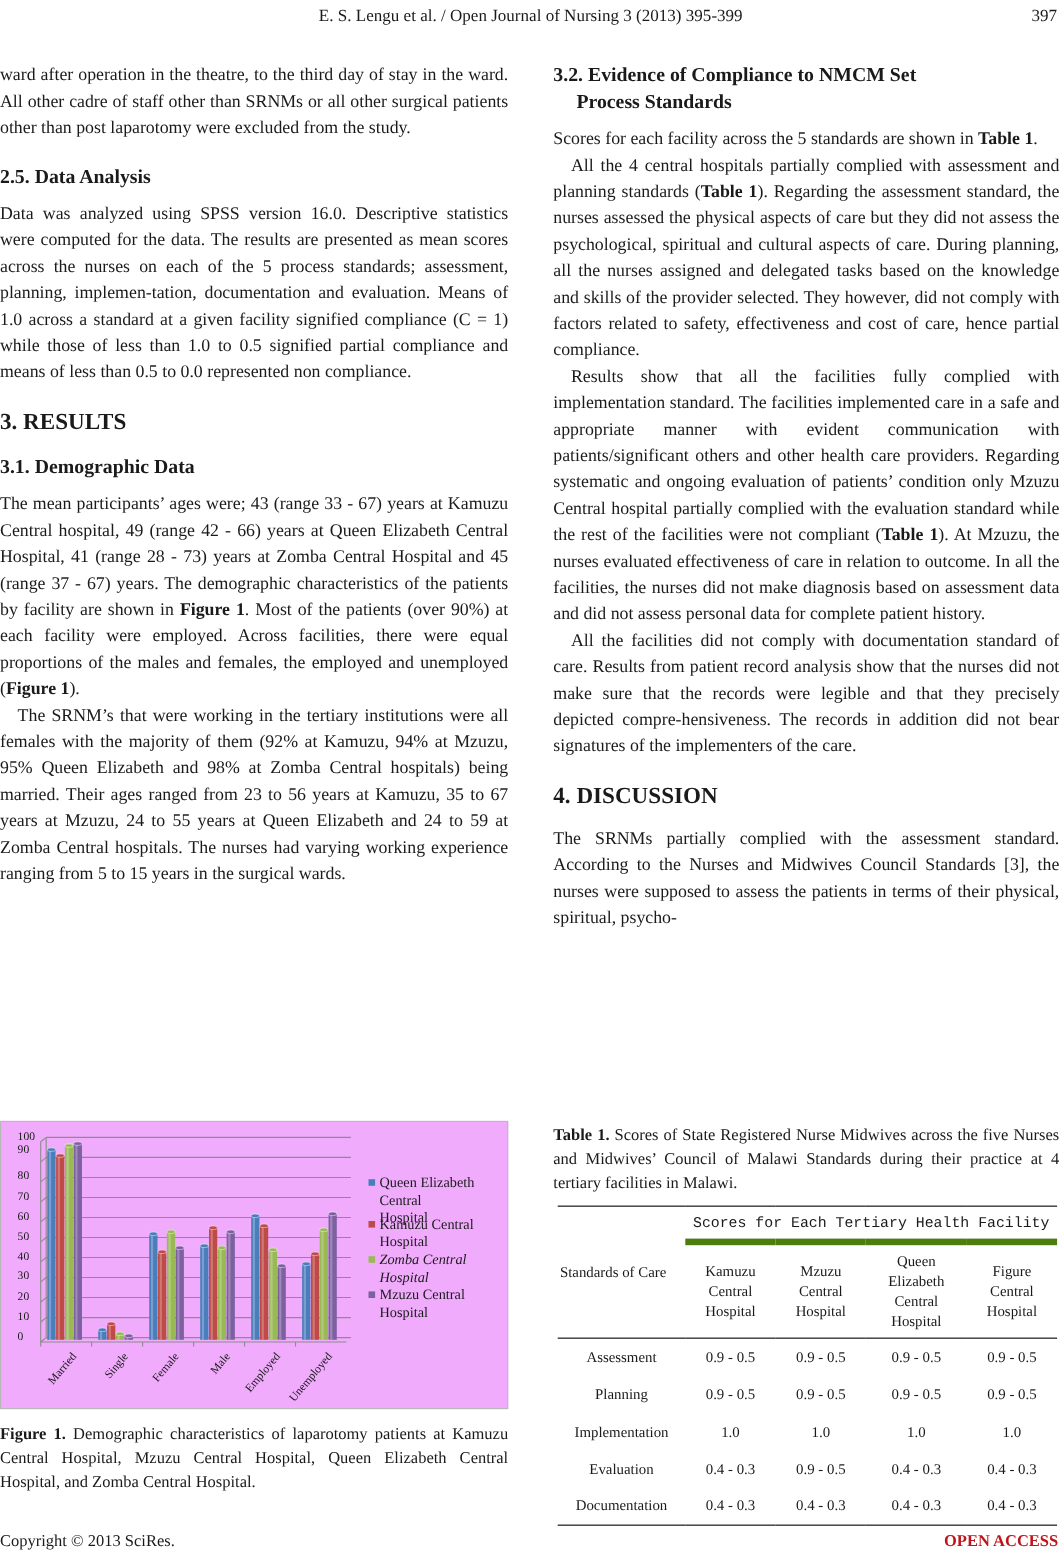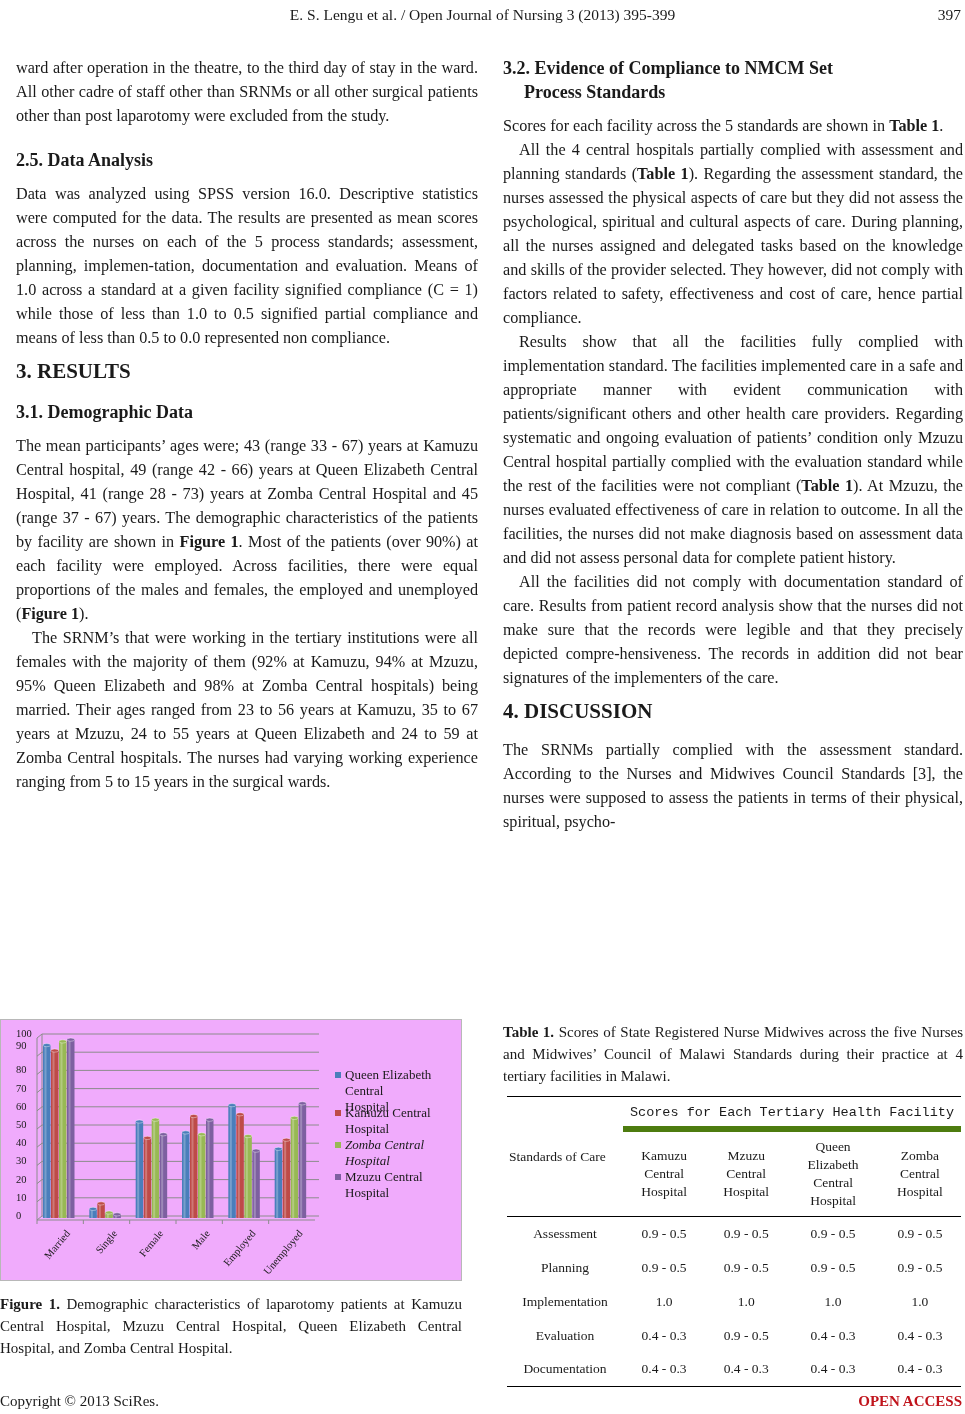--- a/index.html
+++ b/index.html
@@ -7,28 +7,28 @@
     width: 965px; height: 1414px; background: #ffffff; color: #1a1a1a;
     font-family: "Liberation Serif", "DejaVu Serif", serif;
     position: relative; overflow: hidden;
   }
   .running-head {
     position: absolute; top: 6px; left: 0; width: 965px; height: 22px;
     font-size: 15.5px; text-align: center;
   }
   .running-head .page-num { position: absolute; right: 4px; top: 0; }
   .col { position: absolute; top: 56px; }
-  .col-left { left: 16px; width: 462px; }
+  .col-left { left: 0; width: 462px; }
   .col-right { left: 503px; width: 460px; }
   p.body {
     font-size: 16.2px; line-height: 24px; text-align: justify;
     text-align-last: auto; hyphens: manual;
   }
   p.indent { text-indent: 16px; }
-  h2.sec { font-size: 21px; font-weight: bold; margin: 8px 0 14px; line-height: 26px; }
+  h2.sec { font-size: 21px; font-weight: bold; margin: 20px 0 14px; line-height: 26px; }
   h3.sub { font-size: 18px; font-weight: bold; margin: 16px 0 10px; line-height: 24px; }
   h3.sub.first { margin-top: 0; }
   h3.sub .second-line { display: block; padding-left: 21px; }
   b.ref { font-weight: bold; margin-top: 36px; }
 
   
   .figure-box {
     position: absolute; left: 0; top: 1019px; width: 462px; height: 262px;
     border: 1.5px solid #b8b8b8; background: #f0abfc;
   }
@@ -306,21 +306,21 @@
 <table class="scores">
   <thead>
     <tr class="top-rule">
       <th rowspan="2" class="std-head" style="border-bottom:1.5px solid #000;">Standards of Care</th>
       <th colspan="4" class="group" style="border-bottom:6px solid #4d7c0f;font-family:Liberation Mono, monospace;">Scores for Each Tertiary Health Facility</th>
     </tr>
     <tr class="col-heads">
       <th><span>Kamuzu</span><br><span>Central</span><br><span>Hospital</span></th>
       <th><span>Mzuzu</span><br><span>Central</span><br><span>Hospital</span></th>
       <th><span>Queen</span><br><span>Elizabeth</span><br><span>Central</span><br><span>Hospital</span></th>
-      <th><span>Zomba</span><br><span>Central</span><br><span>Hospital</span></th>
+      <th><span>Figure</span><br><span>Central</span><br><span>Hospital</span></th>
     </tr>
   </thead>
   <tbody id="table-body">
       <tr>
         <td>Assessment</td>
         <td>0.9 - 0.5</td>
         <td>0.9 - 0.5</td>
         <td>0.9 - 0.5</td>
         <td>0.9 - 0.5</td>
       </tr>

